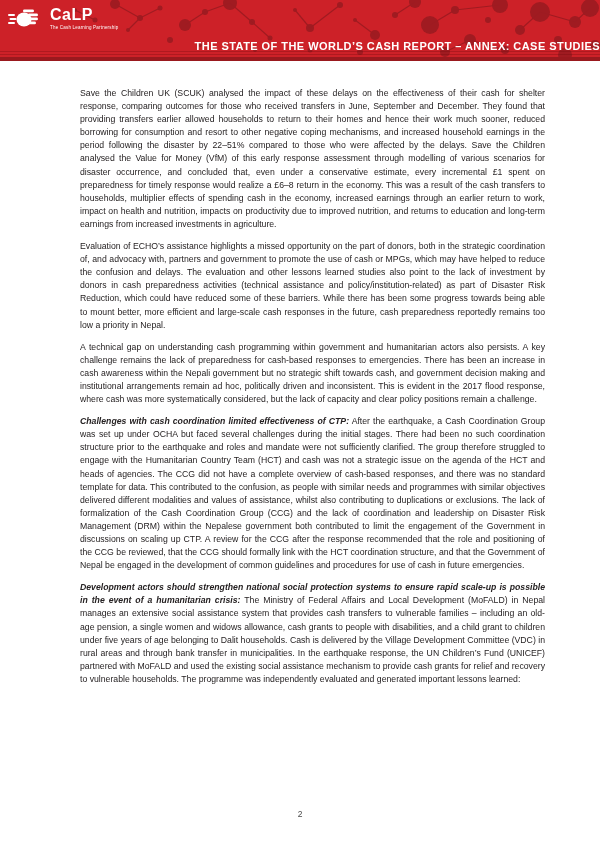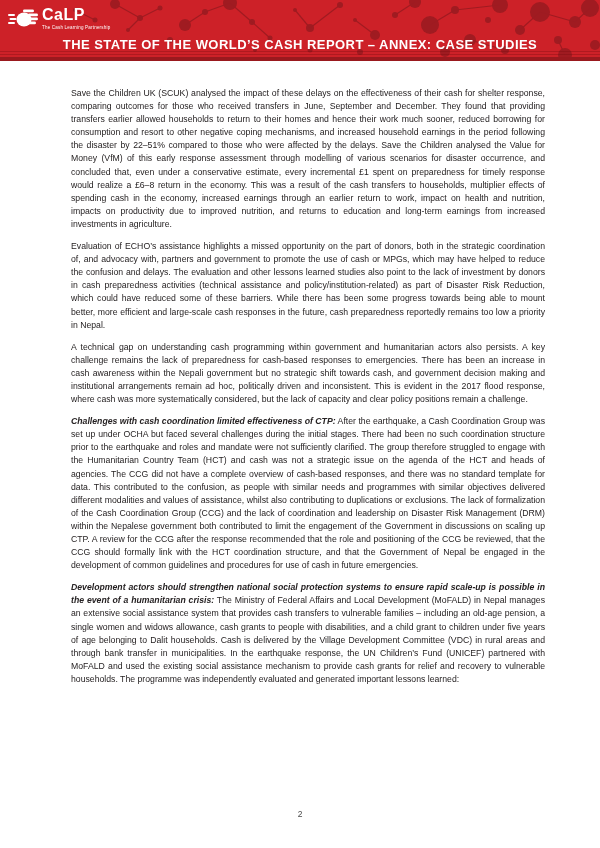--- a/index.html
+++ b/index.html
@@ -40,59 +40,59 @@
     position: absolute;
     left: 0; bottom: 0;
     width: 100%; height: 4px;
     background: #9a191e;
   }
   .logo {
     position: absolute;
     top: 7px; left: 8px;
     display: flex;
     align-items: flex-start;
-    gap: 4px;
+    gap: 12px;
     color: #ffffff;
   }
   .logo-name {
     font-size: 16px;
     font-weight: bold;
     line-height: 16px;
     letter-spacing: 0.5px;
   }
   .logo-tagline {
     font-size: 4.5px;
     line-height: 6px;
     margin-top: 2px;
     letter-spacing: 0.2px;
     white-space: nowrap;
   }
   .banner-title {
     position: absolute;
     bottom: 9px; left: 0;
     width: 100%;
-    text-align: center;
+    text-align: right;
     color: #ffffff;
-    font-size: 13px;
+    font-size: 11px;
     font-weight: bold;
     letter-spacing: 0.45px;
     white-space: nowrap;
   }
   
   .content {
     position: absolute;
     top: 87px;
     left: 68px;
     width: 477px;
     color: #262223;
     font-size: 8.7px;
     line-height: 13.1px;
     text-align: justify;
   }
-  .content p { margin: 0 0 9px 3px; }
+  .content p { margin: 0 0 9px 12px; }
   .content .lead { font-weight: bold; font-style: italic; }
   
   .page-number {
     position: absolute;
     top: 809px; left: 0;
     width: 100%;
     text-align: center;
     font-size: 8.5px;
     color: #4a4a4a;
   }

